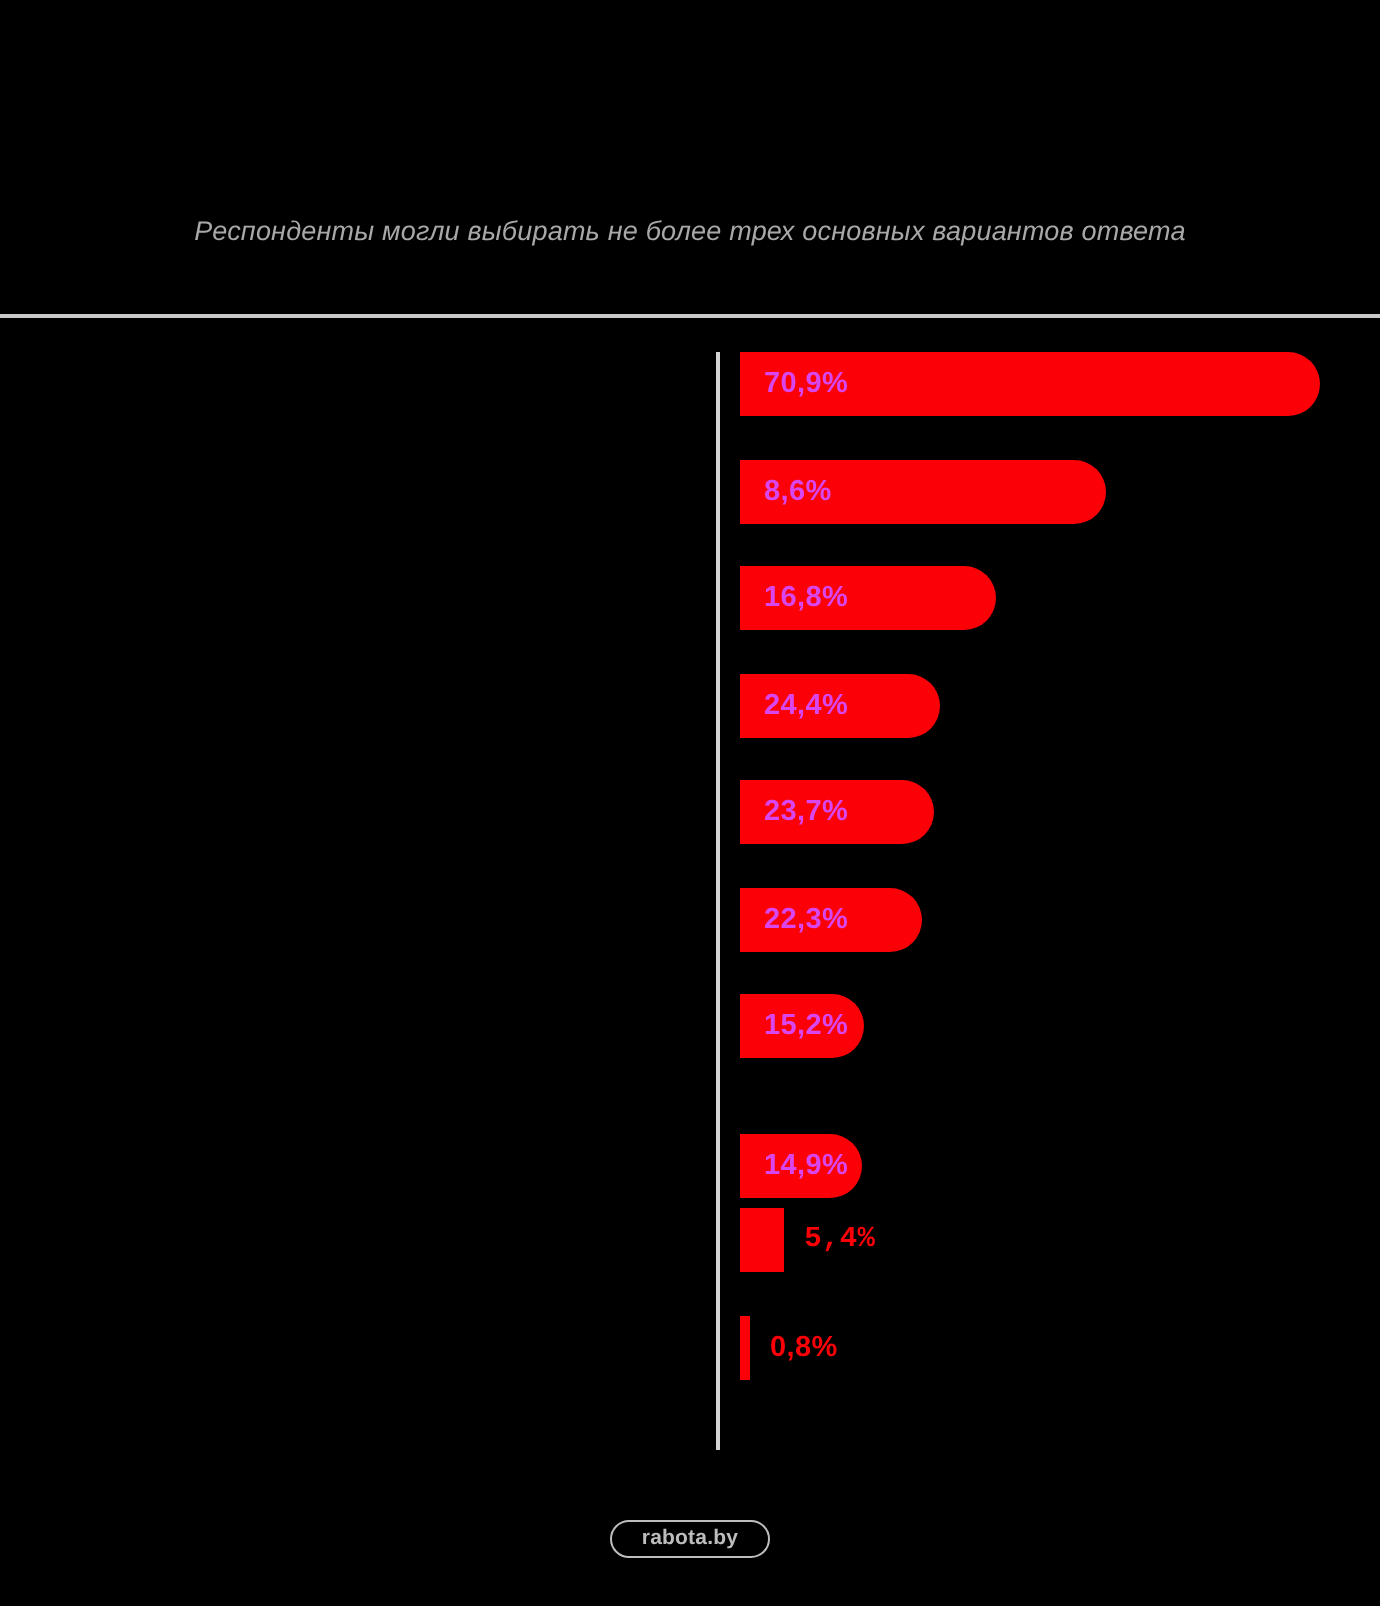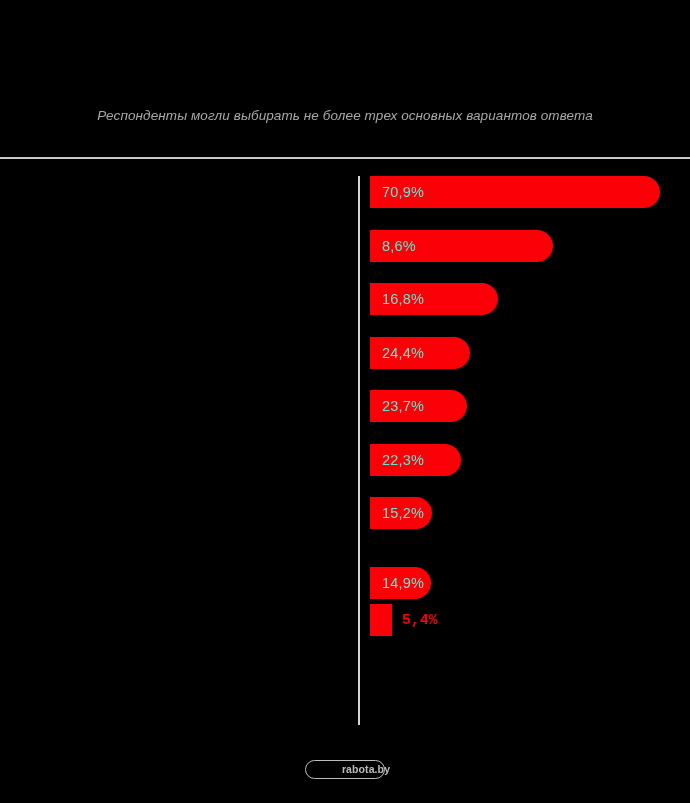--- a/index.html
+++ b/index.html
@@ -87,22 +87,22 @@
     border-bottom-right-radius: 0;
   }
 
   .bar-label-in {
     position: absolute;
     left: 382px;
     top: 0;
     height: 16px;
     line-height: 32px;
     font-size: 14.5px;
-    font-weight: 400;
-    color: #5eead4;
+    font-weight: 700;
+    color: #d946ef;
     letter-spacing: 0.2px;
     white-space: nowrap;
   }
 
   .bar-label-out {
     position: absolute;
     top: 0;
     height: 32px;
     line-height: 32px;
     font-size: 14.5px;
@@ -128,21 +128,20 @@
     left: 0;
     top: 0;
     width: 100%;
     height: 100%;
     line-height: 16px;
     text-align: center;
     font-size: 10.5px;
     font-weight: 700;
     color: #bdbdbd;
     letter-spacing: 0.1px;
-    padding-left: 21px;
   }
 </style>
 </head>
 <body>
 
 <div id="page">
 
   <div class="note">Респонденты могли выбирать не более трех основных вариантов ответа</div>
 
   <div class="divider"></div>
@@ -188,19 +187,23 @@
     <div class="bar-row" style="top:391px;">
       <div class="bar" style="width: 60.941px; background: rgb(251, 0, 7);"></div>
       <div class="bar-label-in">14,9%</div>
     </div>
 
     <div class="bar-row" style="top:428px;font-family:Liberation Mono, monospace;">
       <div class="bar squared" style="width: 22.086px; background: rgb(251, 0, 7);"></div>
       <div class="bar-label-out" style="left: 402.086px; color: rgb(251, 0, 7);">5,4%</div>
     </div>
 
+    <div class="bar-row" style="top:481.5px;">
+      <div class="bar squared" style="width: 5px; background: rgb(251, 0, 7);"></div>
+      <div class="bar-label-out" style="left: 385px; color: rgb(251, 0, 7);">0,8%</div>
+    </div>
   </div>
 
   <div class="logo">
     <div class="logo-text">rabota.by</div>
   </div>
 
 </div>
 
 </body></html>

